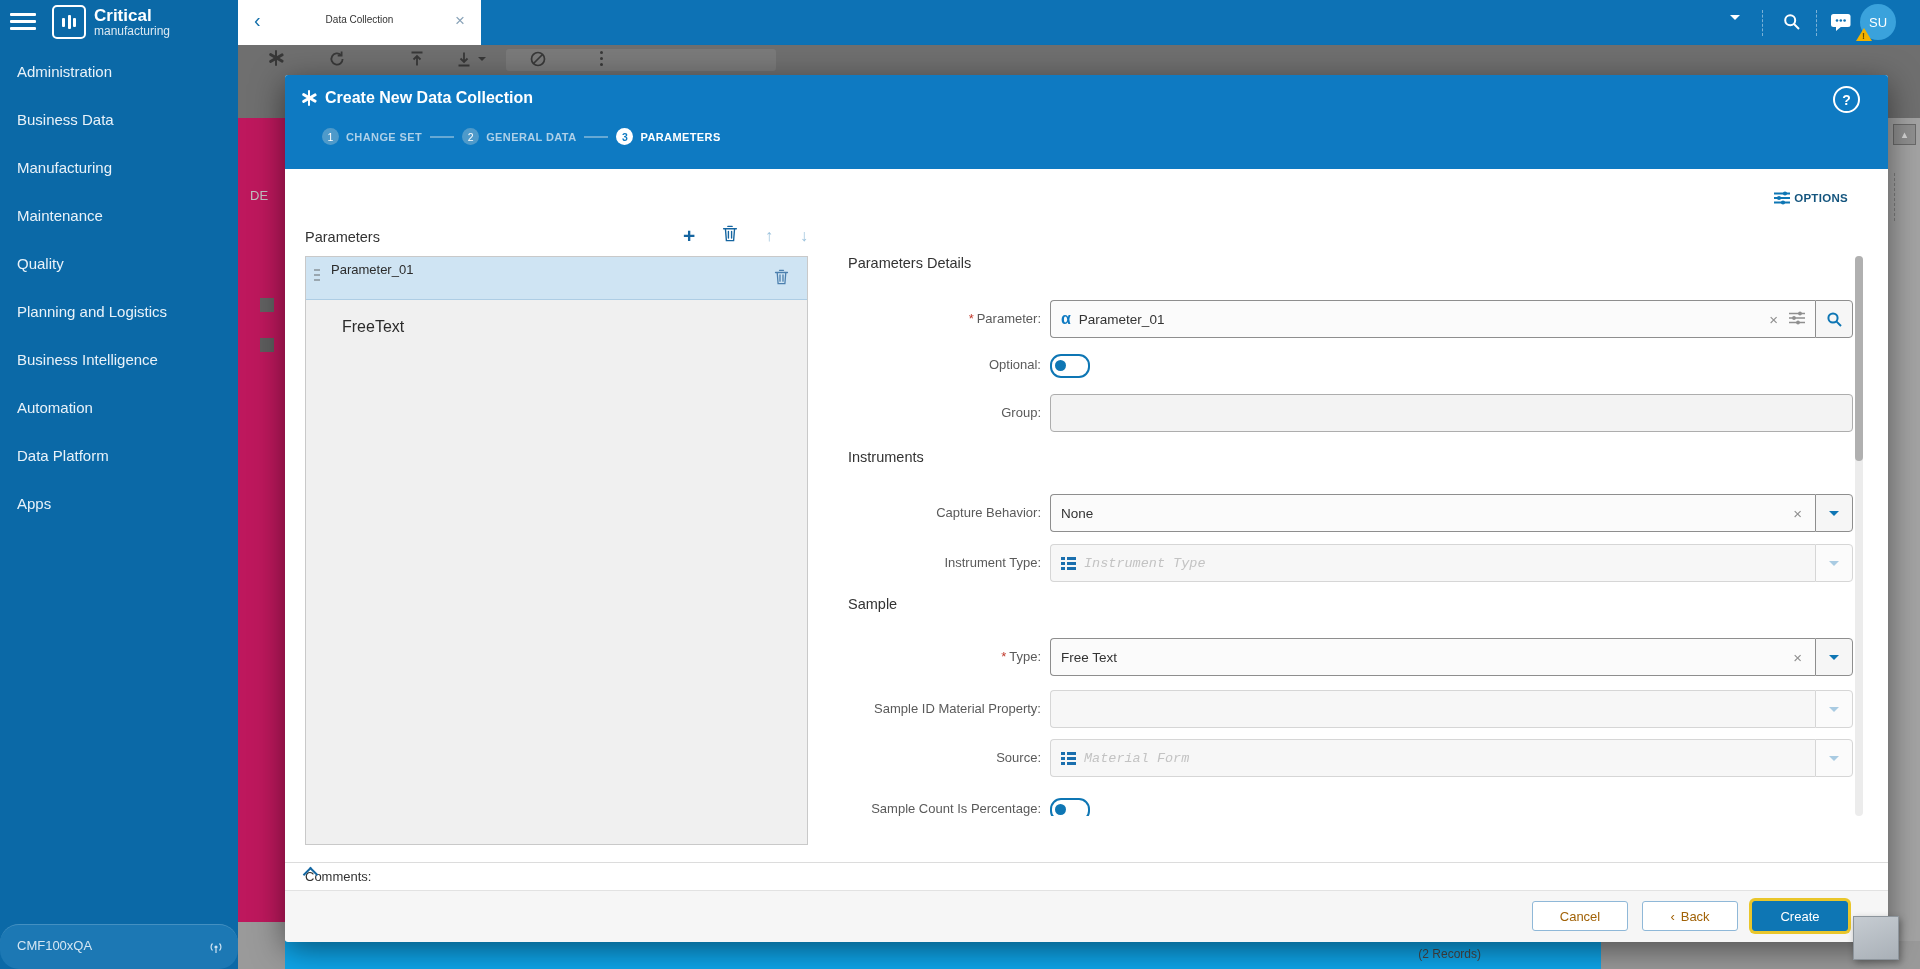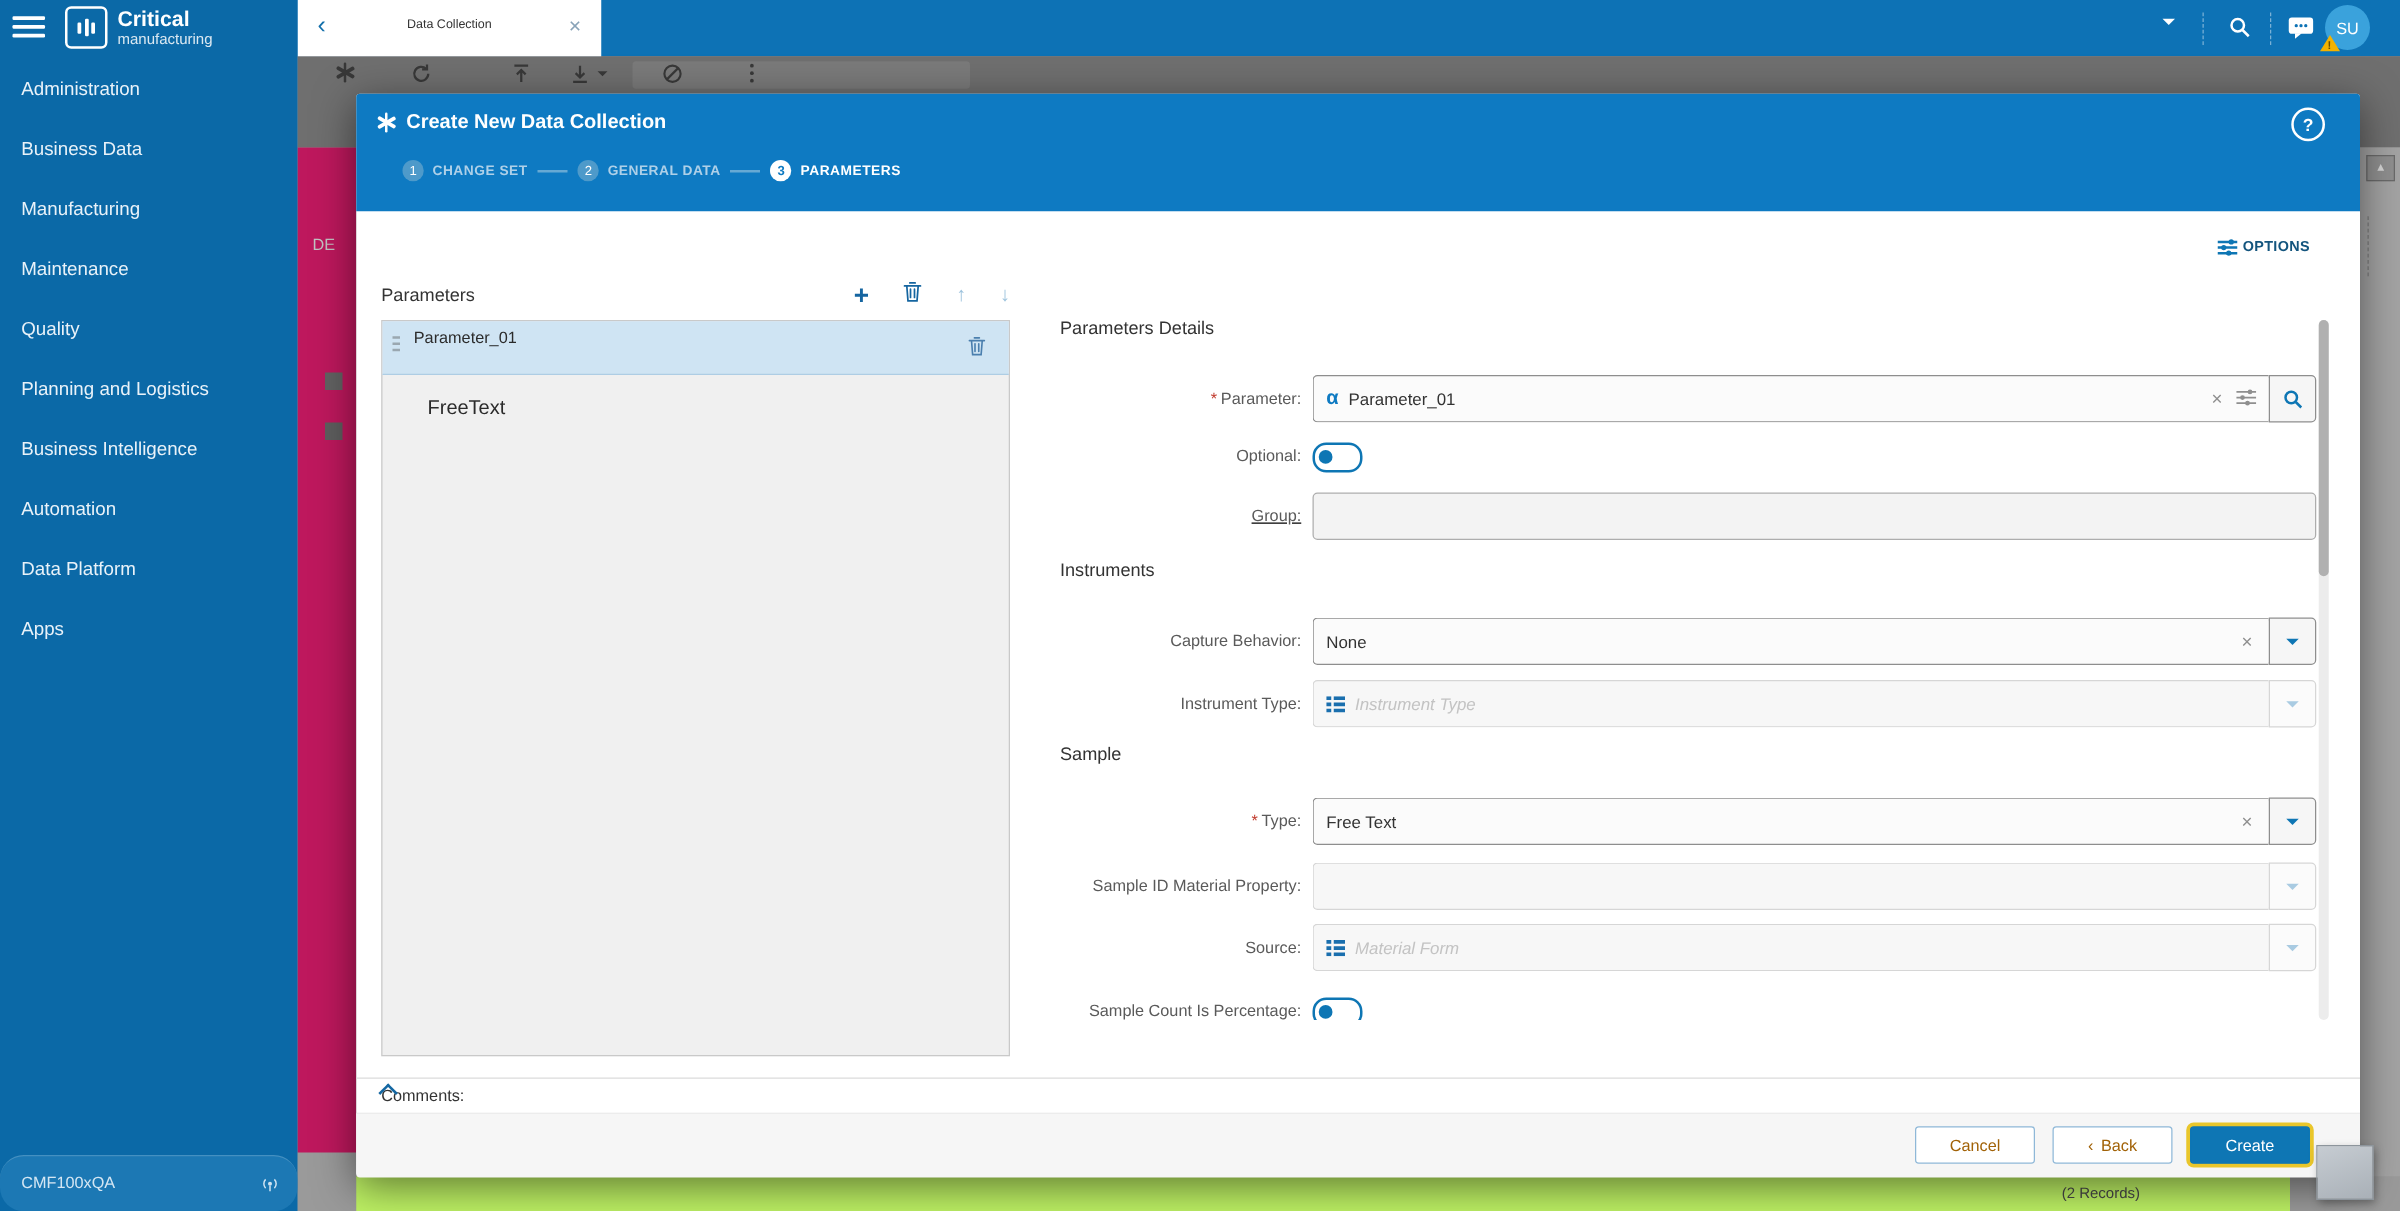--- a/index.html
+++ b/index.html
@@ -37,21 +37,21 @@
           color:#fff;font-size:13px;display:flex;align-items:center;justify-content:center;z-index:4;cursor:pointer;}
   .warn-tri{position:absolute;left:1856px;top:28px;width:0;height:0;border-left:8px solid transparent;
             border-right:8px solid transparent;border-bottom:13px solid #f3b200;z-index:5;}
   .warn-tri span{position:absolute;left:-2px;top:3px;font-size:9px;font-weight:bold;color:#6b4e00;}
 
   
   .strip-toolbar{position:absolute;left:238px;top:45px;width:1682px;height:73px;background:#6f6f6f;z-index:1;}
   .tbi{position:absolute;top:50px;color:#383838;z-index:1;}
   .strip-left{position:absolute;left:238px;top:118px;width:47px;height:804px;background:#be185d;z-index:1;}
   .strip-right{position:absolute;left:1888px;top:118px;width:32px;height:823px;background:#a3a3a3;z-index:1;}
-  .strip-bottom{position:absolute;left:285px;top:941px;width:1547px;height:28px;background:#bef264;z-index:1;text-decoration:underline;}
+  .strip-bottom{position:absolute;left:285px;top:941px;width:1316px;height:28px;background:#0ea5e9;z-index:1;text-decoration:underline;}
   .frag{color:#c2c2c2;font-size:13px;}
 
   
   .star6{position:relative;display:inline-block;width:16px;height:16px;}
   .star6 b{position:absolute;left:6.8px;top:0;width:2.6px;height:16px;background:currentColor;border-radius:1.2px;}
   .star6 b:nth-child(2){transform:rotate(60deg);}
   .star6 b:nth-child(3){transform:rotate(-60deg);}
 
   
   .modal{position:absolute;left:285px;top:75px;width:1603px;height:866px;background:#fff;border-radius:3px;
@@ -91,21 +91,21 @@
   .sechead{position:absolute;font-size:14.5px;color:#333;}
   .frow{position:absolute;left:563px;width:1005px;display:flex;}
   .flab{width:202px;padding-right:9px;box-sizing:border-box;text-align:right;font-size:13px;color:#5a5a5a;
         line-height:38px;white-space:nowrap;}
   .frow.short .flab{line-height:22px;}
   .req{color:#c0392b;margin-right:3px;}
   .inp{flex:1;height:38px;box-sizing:border-box;border:1px solid #8e8e8e;border-radius:4px;background:#fbfbfb;
        display:flex;align-items:center;font-size:13.5px;color:#333;padding:0 10px;gap:8px;}
   .inp.joined{border-radius:4px 0 0 4px;border-right:none;}
   .inp.gray{background:#f3f3f3;border-color:#adadad;}
-  .inp.dis{background:#f7f7f7;border-color:#d6d6d6;}
+  .inp.dis{background:#f7f7f7;border-color:#d6d6d6;font-family:Liberation Mono, monospace;}
   .ph{font-style:italic;color:#c3c3c3;}
   .spacer{flex:1;}
   .clr{color:#8f8f8f;font-size:15px;cursor:pointer;padding:0 3px;}
   .ddbtn{width:38px;height:38px;box-sizing:border-box;border:1px solid #8e8e8e;border-radius:0 4px 4px 0;
          background:#f6f6f6;display:flex;align-items:center;justify-content:center;cursor:pointer;}
   .ddbtn.dis{border-color:#d6d6d6;background:#fbfbfb;}
   .caret{width:0;height:0;border:5.5px solid transparent;border-top-color:#0e76b4;margin-top:5px;}
   .caret.lite{border-top-color:#a9cbe2;}
   .alpha{color:#0e7ac2;font-weight:bold;font-size:16px;}
   .tgl{position:relative;width:36px;height:20px;border:2px solid #0e76b4;border-radius:11px;background:#fff;cursor:pointer;}
@@ -355,21 +355,21 @@
       </div>
     </div>
 
     <div class="frow short" style="top:279px;">
       <div class="flab"><span>Optional:</span></div>
       <span class="tgl">
           <i></i>
         </span>
     </div>
 
-    <div class="frow" style="top:319px;text-decoration:underline;">
+    <div class="frow" style="top:319px;">
       <div class="flab"><span>Group:</span></div>
       <div class="inp gray">
           <span></span>
         </div>
     </div>
 
     <div class="sechead" style="left:563px;top:374px;">Instruments</div>
 
     <div class="frow" style="top:419px;">
       <div class="flab"><span>Capture Behavior:</span></div>

